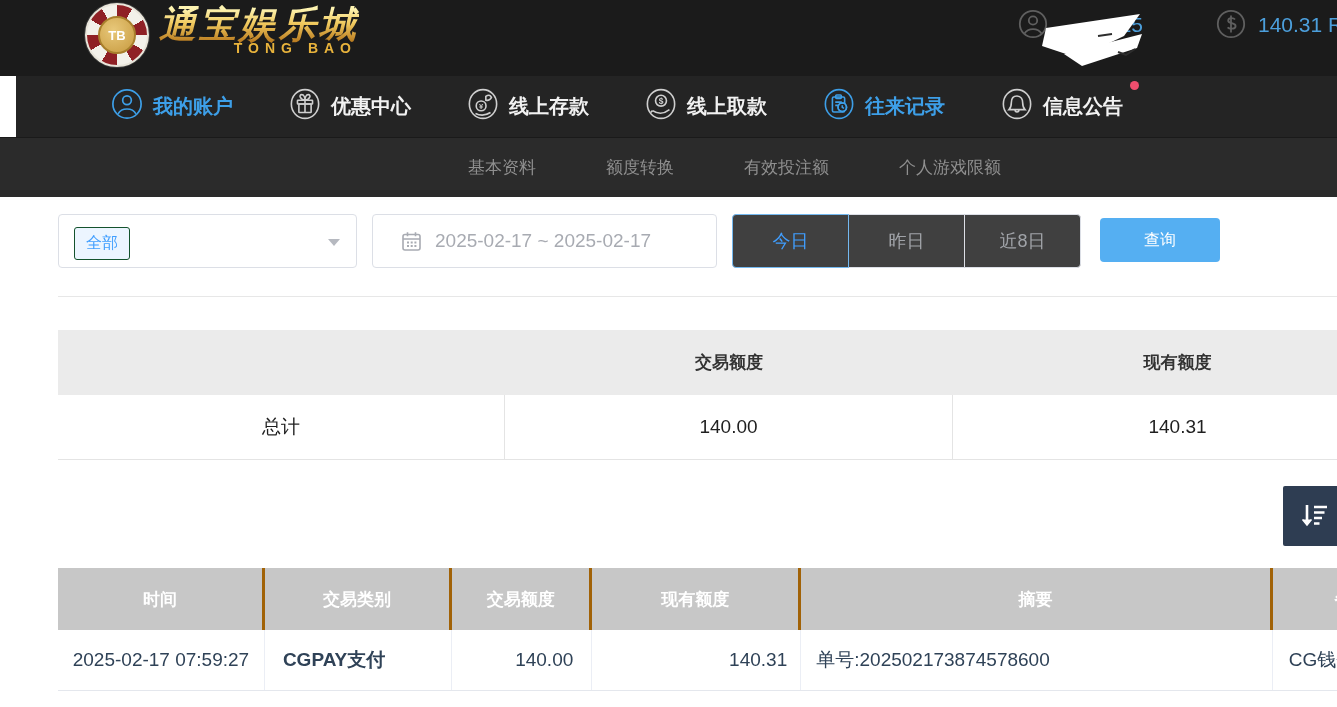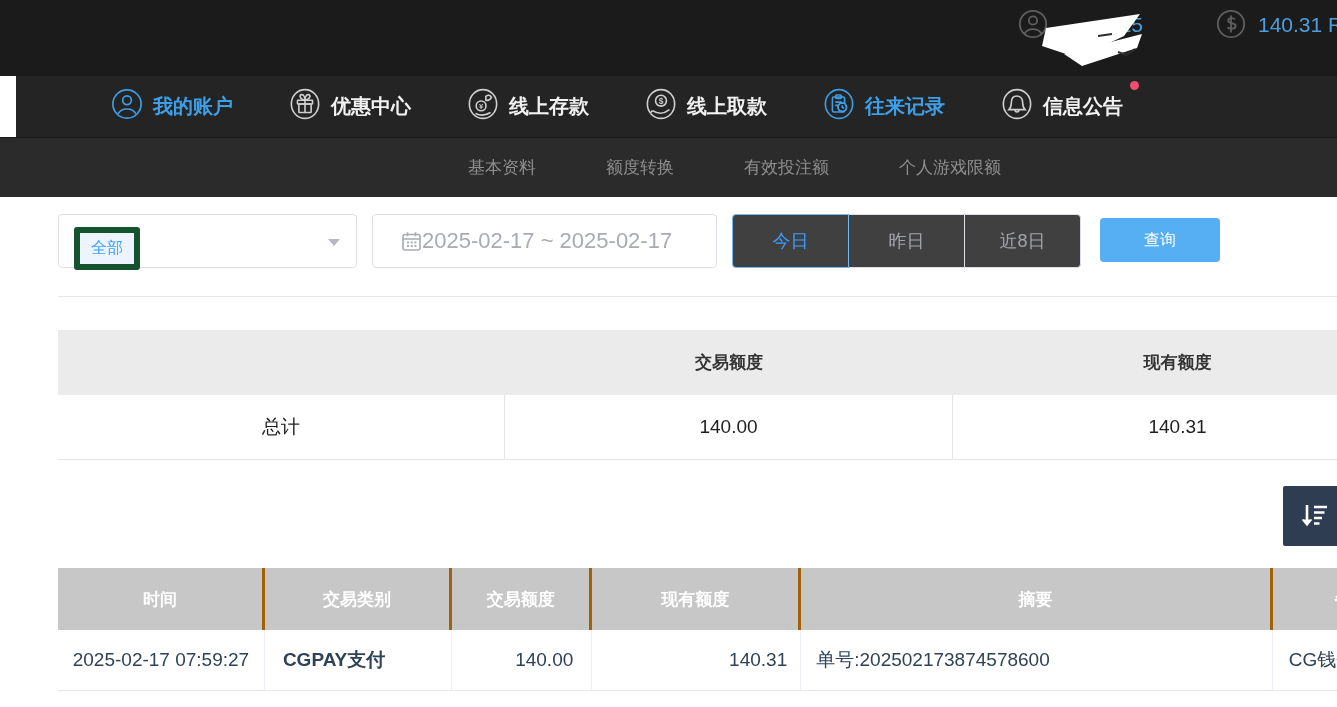--- a/index.html
+++ b/index.html
@@ -41,26 +41,26 @@
   .nav-dot{position:absolute;right:-16px;top:-7px;width:9px;height:9px;border-radius:50%;background:#ef4e6e;}
   
   .sub-nav{position:absolute;left:0;top:137px;width:1337px;height:60px;background:#2b2b2b;
     border-top:1px solid #1a1a1a;display:flex;align-items:center;padding-left:468px;
     box-sizing:border-box;gap:70px;font-family:Liberation Mono, monospace;}
   .sub-item{color:#8f8f8f;font-size:17px;cursor:pointer;white-space:nowrap;}
   
   .filter-select{position:absolute;left:58px;top:214px;width:299px;height:54px;box-sizing:border-box;
     border:1px solid #dcdfe6;border-radius:4px;background:#fff;cursor:pointer;}
   .sel-tag{position:absolute;left:15px;top:12px;padding:5px 11px;background:#ecf5ff;
-    border:6px solid #14532d;border-radius:3px;color:#409eff;font-size:16px;}
+    border:1px solid #14532d;border-radius:3px;color:#409eff;font-size:16px;}
   .sel-caret{position:absolute;right:16px;top:24px;width:0;height:0;
     border-left:6px solid transparent;border-right:6px solid transparent;border-top:7px solid #b6b9c0;}
   .date-input{position:absolute;left:372px;top:214px;width:345px;height:54px;box-sizing:border-box;
     border:1px solid #dcdfe6;border-radius:4px;display:flex;align-items:center;padding-left:28px;
-    gap:0;color:#a8abb2;font-size:22px;cursor:pointer;background:#fff;}
+    gap:13px;color:#a8abb2;font-size:19px;cursor:pointer;background:#fff;}
   .seg-group{position:absolute;left:732px;top:214px;display:flex;}
   .seg-btn{width:117px;height:54px;box-sizing:border-box;border:1px solid #dcdfe6;background:#404040;
     color:#a0a3a8;font-size:18px;display:flex;align-items:center;justify-content:center;
     cursor:pointer;margin-left:-1px;}
   .seg-btn:first-child{border-radius:4px 0 0 4px;margin-left:0;}
   .seg-btn:last-child{border-radius:0 4px 4px 0;text-align:center;}
   .seg-btn.active{border:1px solid #74b9f0;color:#409eff;z-index:2;}
   .query-btn{position:absolute;left:1100px;top:218px;width:120px;height:44px;background:#55aff2;
     border:none;border-radius:4px;color:#fff;font-size:16px;cursor:pointer;}
   .rule{position:absolute;left:58px;top:296px;width:1279px;height:0;border-top:1px solid #e7e7e7;}
@@ -91,20 +91,29 @@
   .tx-row .t2{justify-content:flex-start;padding-left:18px;font-weight:bold;}
   .tx-row .t3{justify-content:flex-end;padding-right:18px;}
   .tx-row .t4{justify-content:flex-end;padding-right:13px;}
   .tx-row .t5{justify-content:flex-start;padding-left:15px;}
   .tx-row .t6{justify-content:flex-start;padding-left:16px;}
 </style>
 </head>
 <body>
 
 <div class="top-header">
+  <div class="logo">
+    <div class="chip">
+      <div class="chip-core">TB</div>
+    </div>
+    <div class="logo-text">
+      <div class="logo-title">通宝娱乐城</div>
+      <div class="logo-sub">TONG BAO</div>
+    </div>
+  </div>
 
   <span class="hdr-icon hdr-user-icon">
     <svg width="30" height="30" viewBox="0 0 30 30" fill="none" stroke="currentColor" stroke-width="1.8">
       <circle cx="15" cy="15" r="13.2"></circle>
         <circle cx="15" cy="11.5" r="4.2"></circle>
       <path d="M6.5 24.5 a9.5 8 0 0 1 17 0"></path>
     </svg>
   </span>
   <div class="hdr-username">25</div>
 

